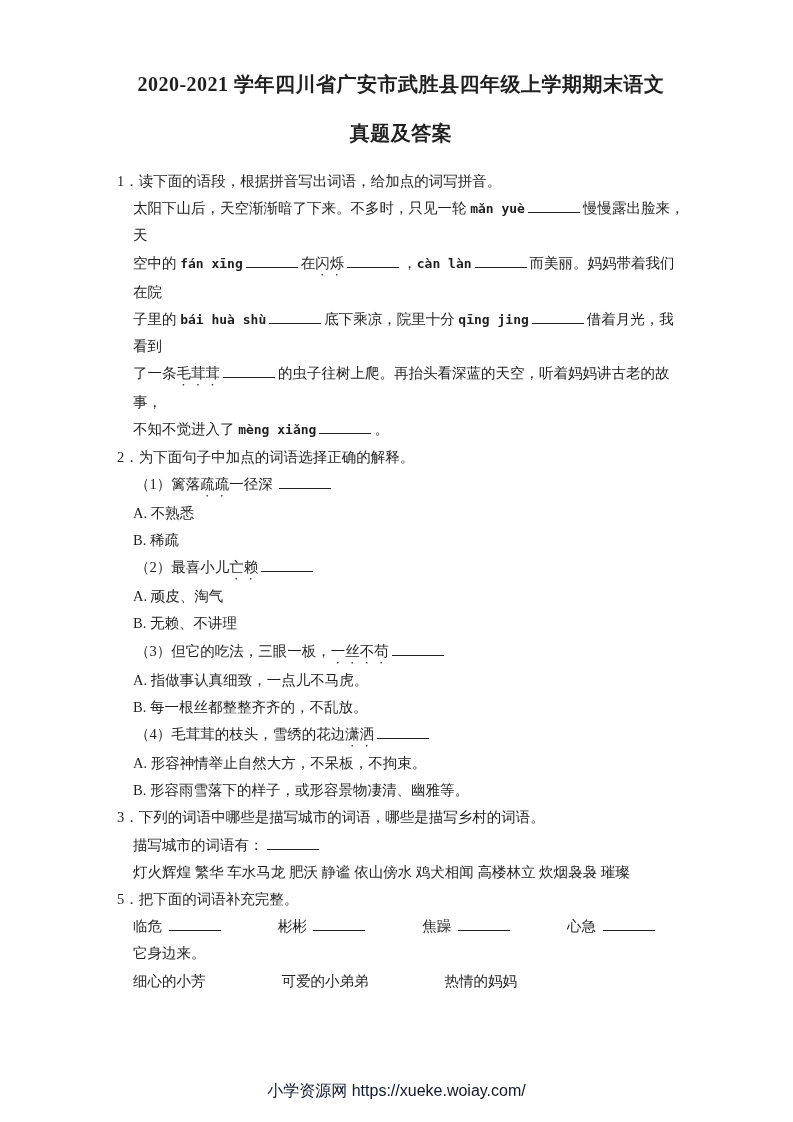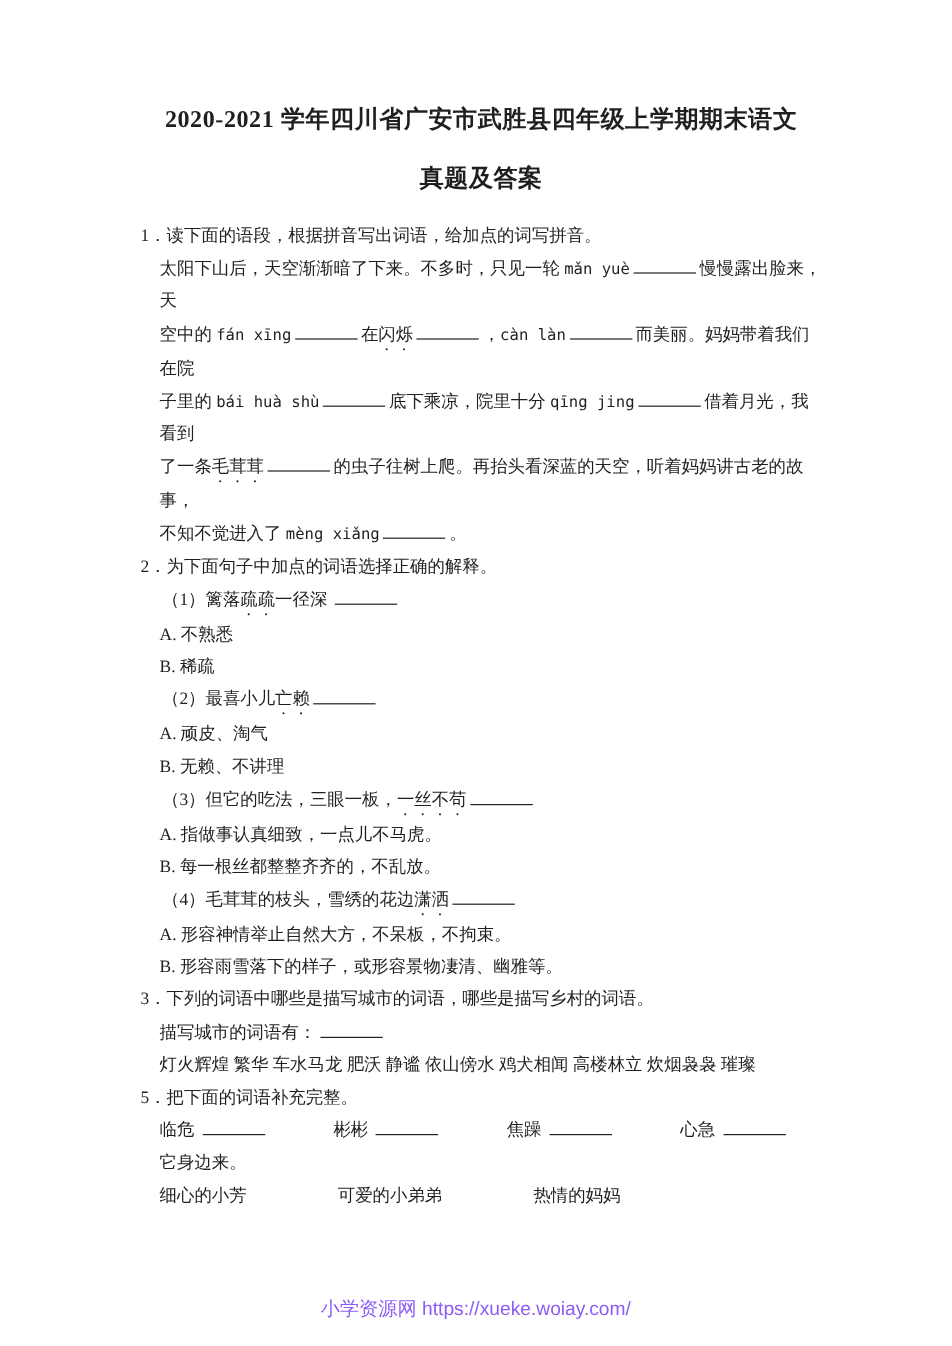--- a/index.html
+++ b/index.html
@@ -7,41 +7,42 @@
     width: 793px; height: 1122px;
     background: #ffffff;
     color: #1f1f1f;
     font-family: "Liberation Serif", "DejaVu Serif", serif;
     overflow: hidden;
   }
   .page {
     position: relative;
     box-sizing: border-box;
     width: 793px; height: 1122px;
-    padding: 76px 108px 0 117px;
+    padding: 60px 108px 0 117px;
   }
   .title {
     margin: 0 0 10px 0;
     text-align: center;
     font-size: 20px;
     font-weight: bold;
     line-height: 49px;
     letter-spacing: 0.5px;
   }
   .content { font-size: 14.5px; }
   .line {
     line-height: 27.2px;
     white-space: nowrap;
   }
   .i1 { padding-left: 16px; }
   .i2 { padding-left: 18px; font-family: Liberation Serif, serif; }
   .t { white-space: pre-wrap; }
   .p {
     font-family: "DejaVu Sans Mono", "Liberation Mono", monospace;
     font-size: 13px;
+    font-weight: bold;
   }
   .d {
     -webkit-text-emphasis: filled dot #1f1f1f;
     text-emphasis: filled dot #1f1f1f;
     -webkit-text-emphasis-position: under right;
     text-emphasis-position: under right;
   }
   .b {
     display: inline-block;
     width: 52px; height: 14px;
@@ -51,21 +52,21 @@
   }
   .sp  { display: inline-block; width: 54px; }
   .spw { display: inline-block; width: 76px; }
   .footer {
     position: absolute;
     left: 0; bottom: 20px;
     width: 100%;
     text-align: center;
     font-family: "Liberation Sans", "DejaVu Sans", sans-serif;
     font-size: 16px;
-    color: #8b5cf6;
+    color: #0f172a;
   }
 </style>
 </head>
 <body>
 
 <div class="page">
   <h1 class="title">
     <div>2020-2021 学年四川省广安市武胜县四年级上学期期末语文</div>
     <div>真题及答案</div>
   </h1>

